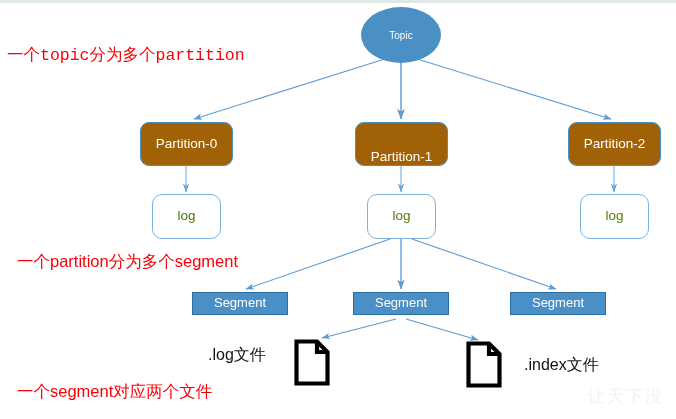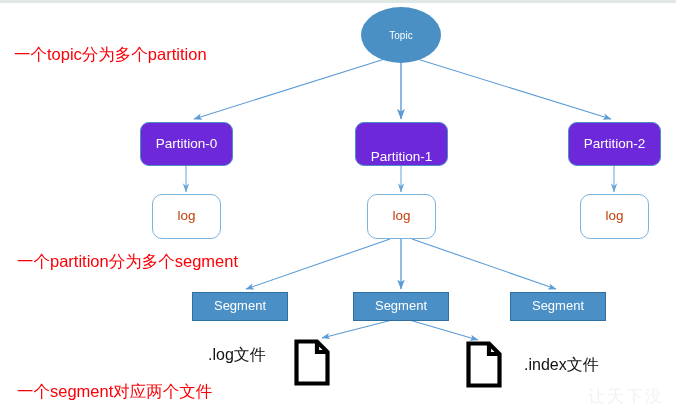--- a/index.html
+++ b/index.html
@@ -38,36 +38,36 @@
   }
   .topic-node {
     width: 80px; height: 56px;
     background: #4a90c4;
     border-radius: 50%;
     color: #ffffff;
     font-size: 10px;
   }
   .partition-node {
     width: 93px; height: 44px;
-    background: #6d28d9;
+    background: #a16207;
     border: 1px solid #4a90c4;
     border-radius: 9px;
     color: #ffffff;
     font-size: 13.5px;
   }
   .log-node {
     width: 69px; height: 45px;
     background: #ffffff;
     border: 1.4px solid #7bb3dd;
     border-radius: 10px;
-    color: #c2410c;
+    color: #4d7c0f;
     font-size: 13.5px;
   }
   .segment-node {
-    width: 96px; height: 29px;
+    width: 96px; height: 23px;
     background: #4a8fc6;
     border: 1px solid #2f6f9f;
     border-radius: 0;
     color: #ffffff;
     font-size: 13px;
   }
   .note {
     position: absolute;
     color: #fb0007;
     font-size: 16.5px;
@@ -175,19 +175,19 @@
     <path d="M23,2.5 L23,13 L33.5,13" fill="none" stroke="#000000" stroke-width="4.2"></path>
   </svg>
 
   <svg class="fileicon" style="left:466px; top:341px;" viewBox="0 0 36 47" xmlns="http://www.w3.org/2000/svg">
     <path d="M2.5,2.5 L23,2.5 L33.5,13 L33.5,44.5 L2.5,44.5 Z" fill="#ffffff" stroke="#000000" stroke-width="4.2" stroke-linejoin="miter"></path>
     <path d="M23,2.5 L23,13 L33.5,13" fill="none" stroke="#000000" stroke-width="4.2"></path>
   </svg>
 
   <div class="filelabel" style="left:524px; top:355px;">.index文件</div>
 
-  <div class="note" style="left:14px; top:44px;">一个topic分为多个partition</div>
+  <div class="note" style="left:7px; top:44px;font-family:Liberation Mono, monospace;">一个topic分为多个partition</div>
   <div class="note" style="left:17px; top:381px;">一个segment对应两个文件</div>
   <div class="note" style="left:17px; top:251px;">一个partition分为多个segment</div>
 
   <div class="watermark" style="left:588px; top:385px;">让天下没</div>
 
 </div>
 
 </body></html>

